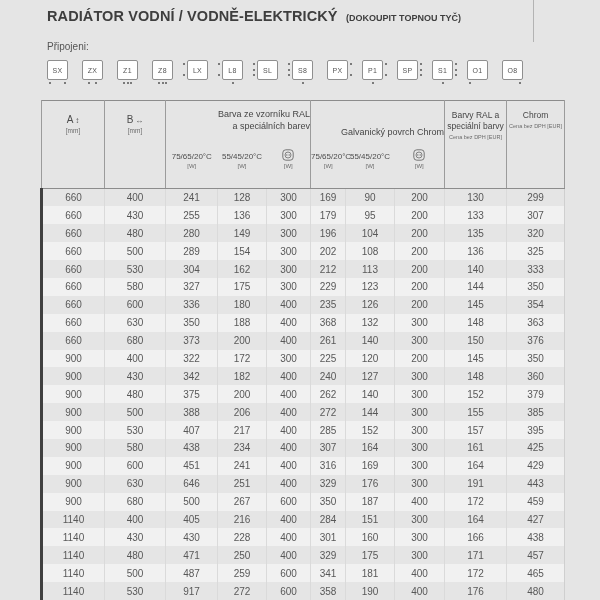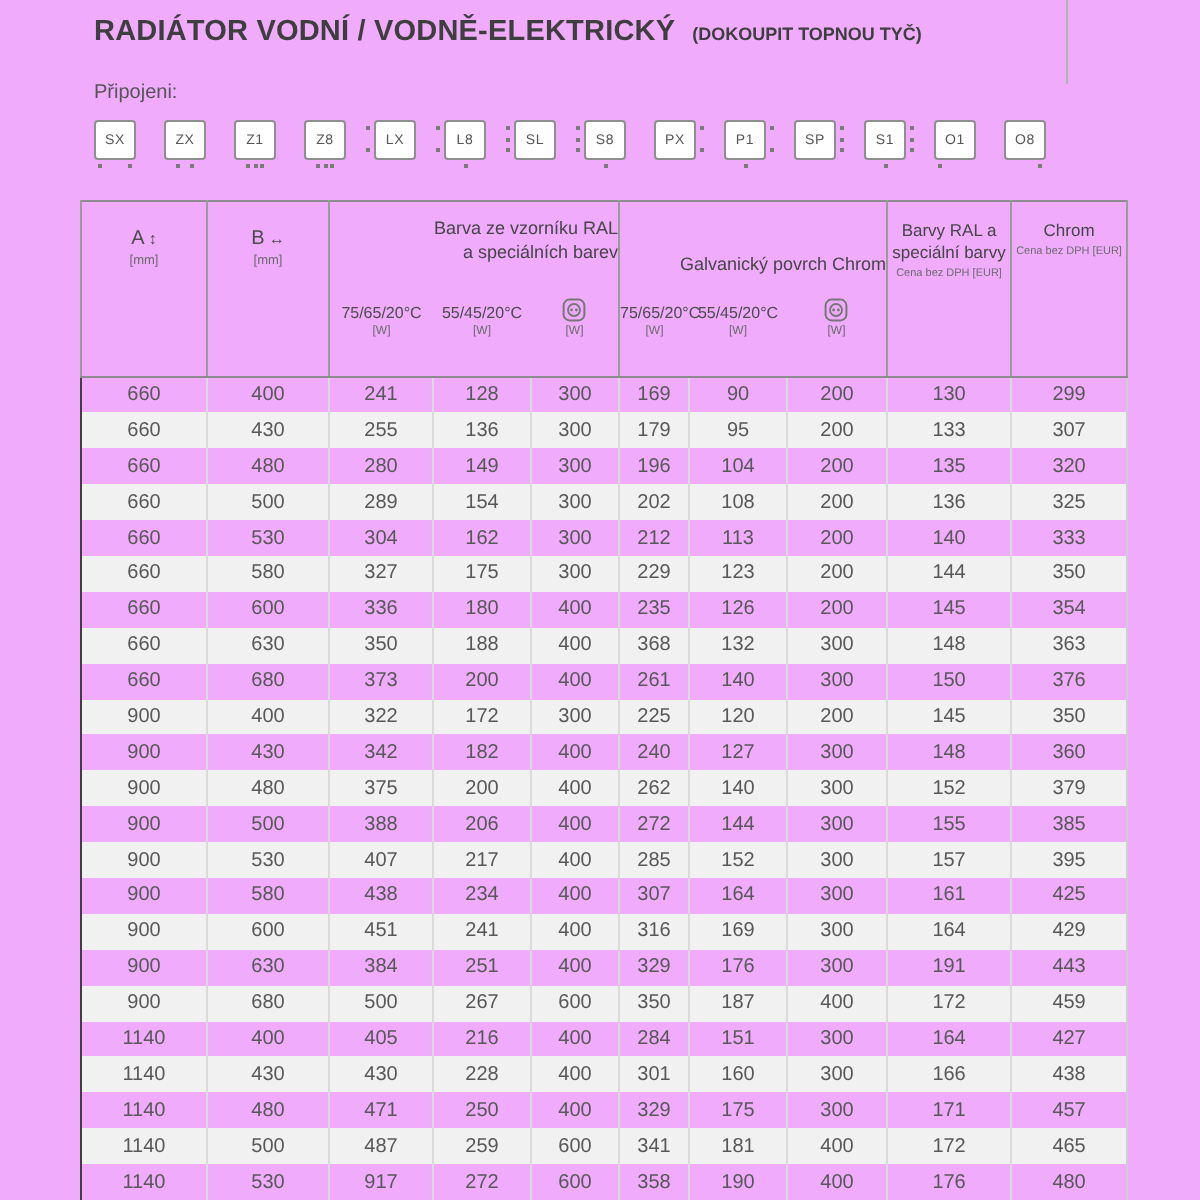--- a/index.html
+++ b/index.html
@@ -1,18 +1,18 @@
 <!DOCTYPE html>
 <html><head>
 <meta charset="utf-8">
 <style>
   * { margin:0; padding:0; box-sizing:border-box; }
   html,body { width:600px; height:600px; background:#fff; overflow:hidden;
               font-family:"Liberation Sans", sans-serif; }
-  #page { position:relative; width:600px; height:600px; background:#f0abfc; }
+  #page { position:relative; width:600px; height:600px; background:#e5e5e5; }
 
   
   #title-block { position:absolute; left:47px; top:7px; white-space:nowrap; }
   #title-block .main { font-size:14.5px; font-weight:bold; color:#3e3e3e; letter-spacing:.1px; }
   #title-block .suffix { font-size:9px; font-weight:bold; color:#3e3e3e; margin-left:4px; }
   #conn-label { position:absolute; left:47px; top:41px; font-size:10px; color:#555; }
 
   
   #edge-line { position:absolute; left:533px; top:0; width:1px; height:42px; background:#b3b3b3; }
 
@@ -44,21 +44,21 @@
   .group-title { font-size:9px; color:#464646; line-height:1.3; text-align:right; margin-top:8px; }
   .group-title.one-line { margin-top:26px; }
   .temp { font-size:8px; color:#4c4c4c; white-space:nowrap; text-align:center; margin-top:7px; }
   .wunit { font-size:6px; color:#6b6b6b; text-align:center; margin-top:2px; }
   .sock { display:block; margin:4px auto 0 auto; }
   .price-t { font-size:8.5px; color:#464646; line-height:1.3; text-align:center; margin-top:9px; white-space:nowrap; }
   .price-s { font-size:5.5px; color:#6b6b6b; text-align:center; margin-top:2px; white-space:nowrap; }
 
   tbody td { height:17.9px; font-size:10px; color:#585858; text-align:center; padding:0;
              border-left:1px solid #dadada; }
-  tbody td:first-child { border-left:1px solid #404040; }
+  tbody td:first-child { border-left:3px solid #404040; }
   tbody td:last-child { border-right:1px solid #cfcfcf; }
   tbody tr:nth-child(even) { background:#f1f1f1; }
 </style>
 </head>
 <body>
 
 <div id="page">
 
   <div id="title-block">
     <span class="main">RADIÁTOR VODNÍ / VODNĚ-ELEKTRICKÝ</span>
@@ -420,21 +420,21 @@
     <td>400</td>
     <td>316</td>
     <td>169</td>
     <td>300</td>
     <td>164</td>
     <td>429</td>
   </tr>
         <tr>
     <td>900</td>
     <td>630</td>
-    <td>384</td>
+    <td>646</td>
     <td>251</td>
     <td>400</td>
     <td>329</td>
     <td>176</td>
     <td>300</td>
     <td>191</td>
     <td>443</td>
   </tr>
         <tr>
     <td>900</td>

